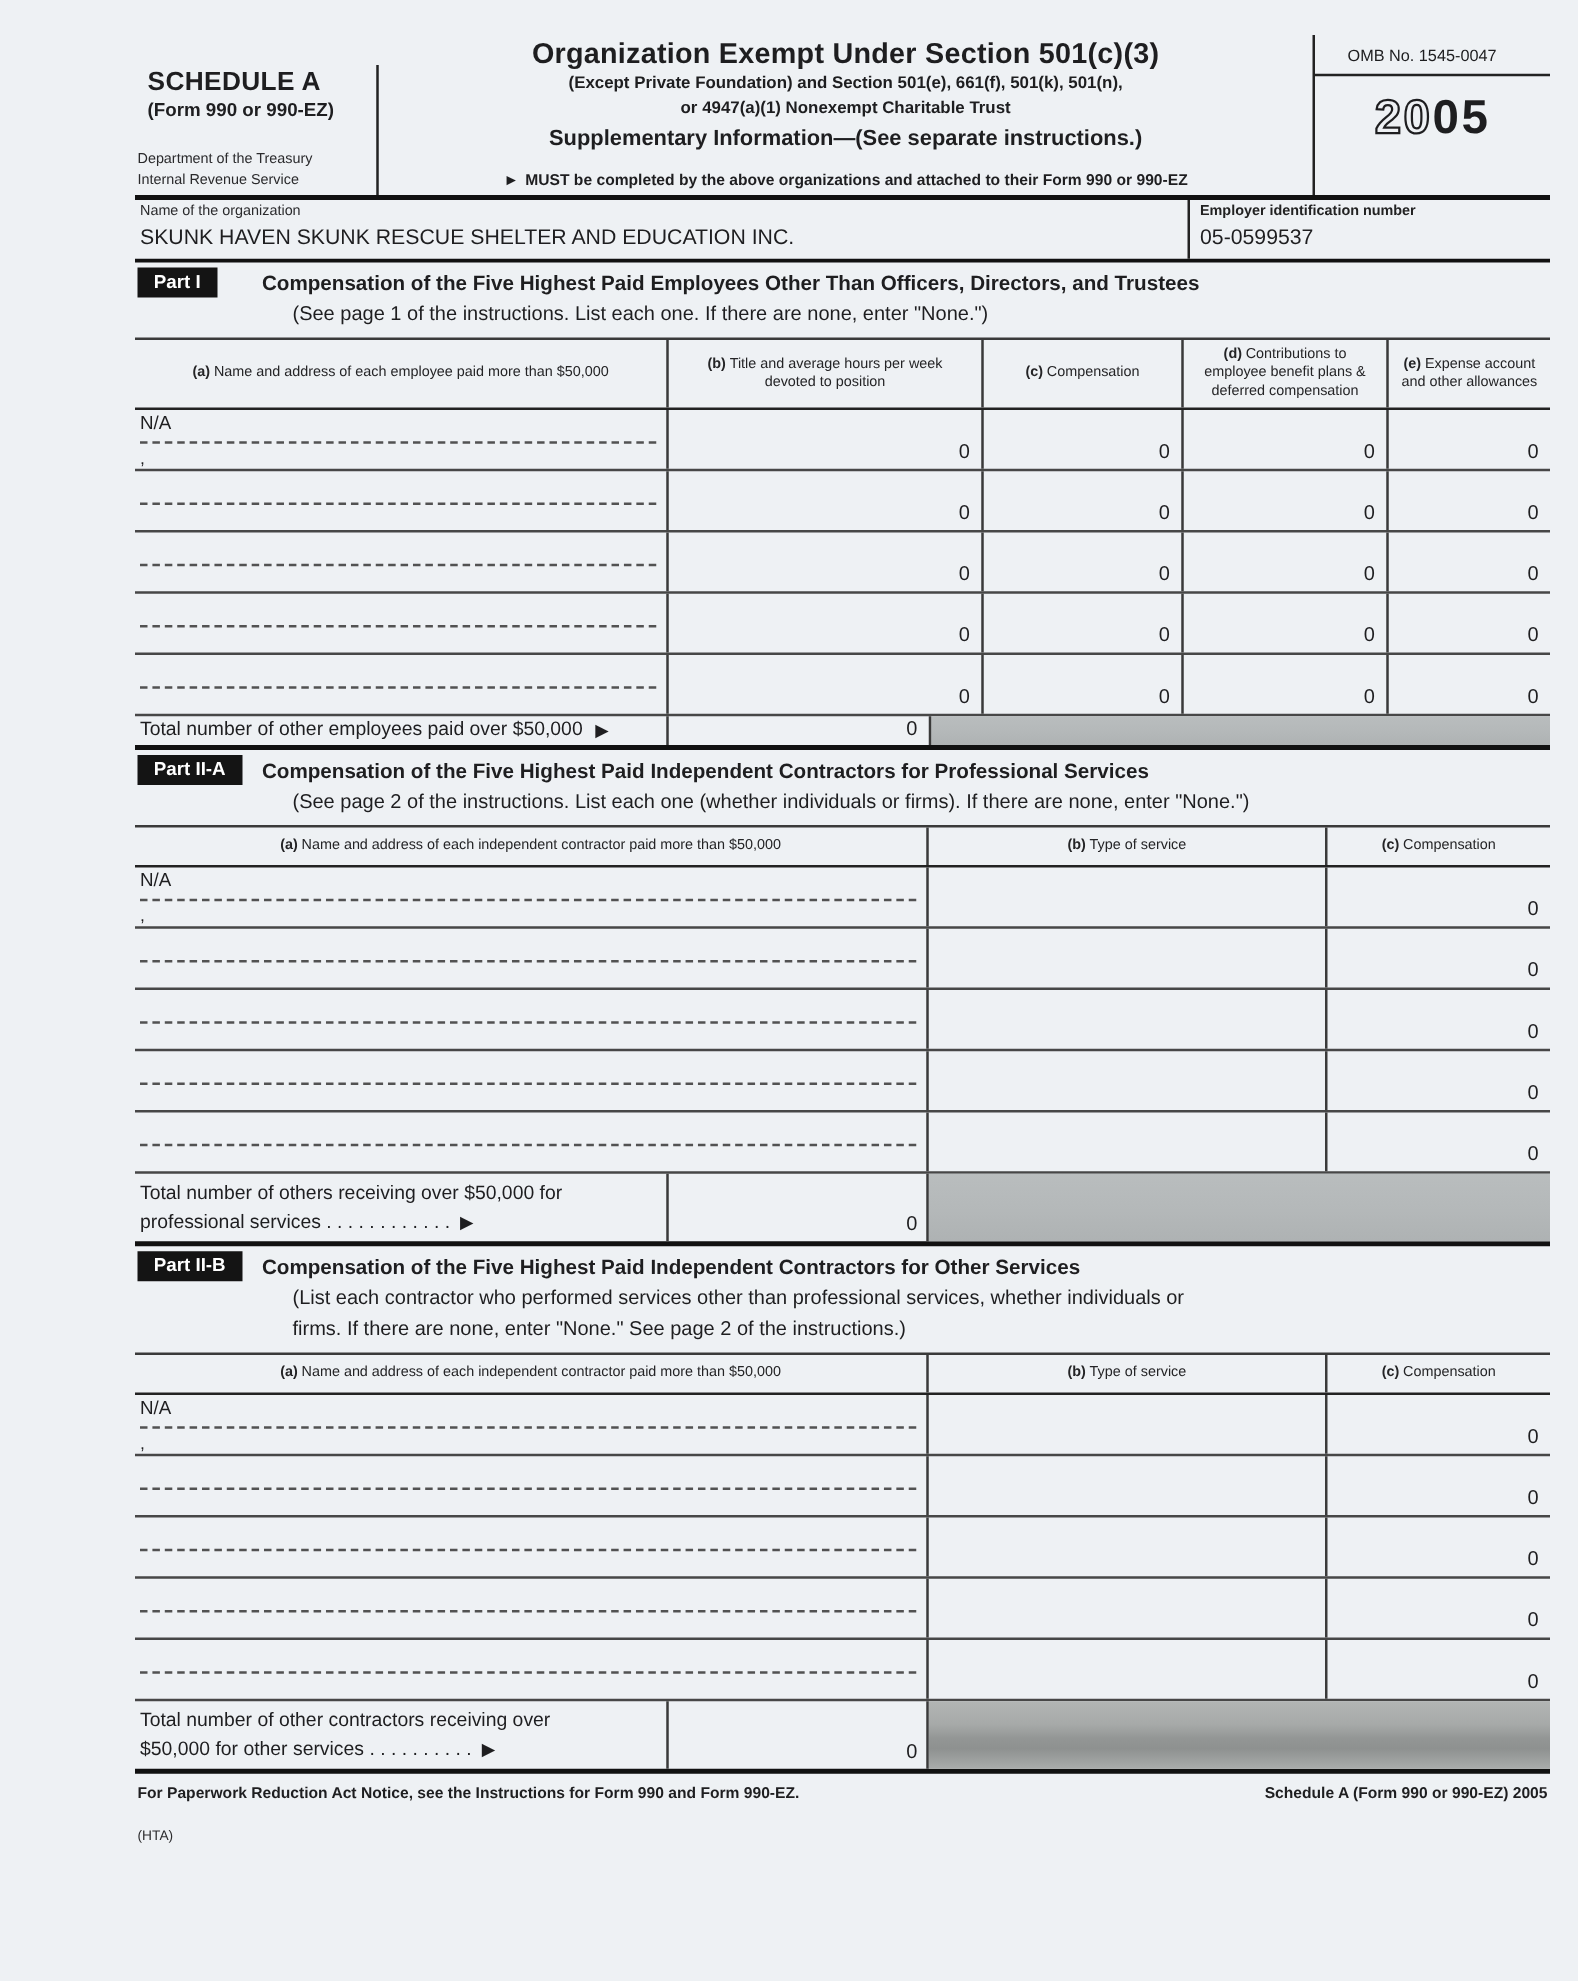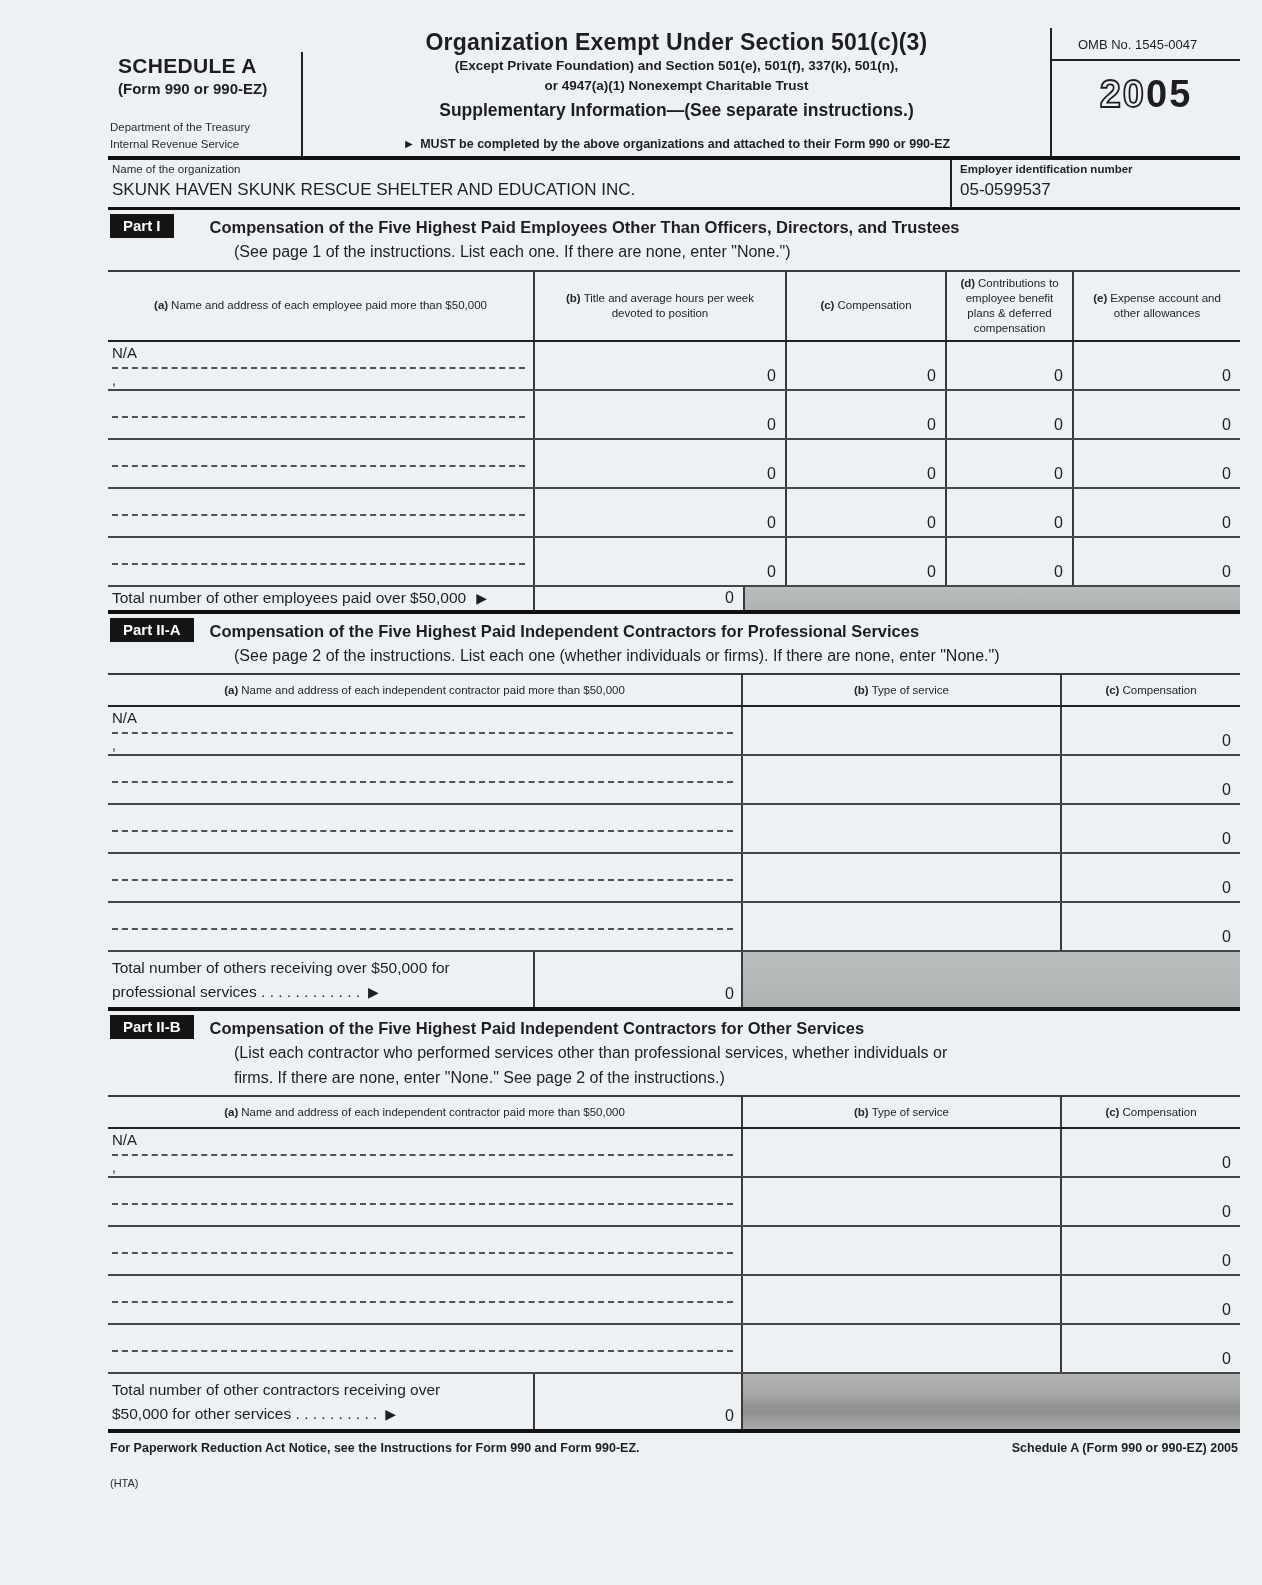--- a/index.html
+++ b/index.html
@@ -53,21 +53,21 @@
   .ml-p1{margin-left:36px;}
   .ml-p2{margin-left:16px;}
   .part-sub{font-size:16px;padding:1px 0 5px 126px;line-height:1.55;}
 
   
   .thead{display:flex;border-top:2px solid var(--line);border-bottom:2px solid #222;}
   .hc{display:flex;align-items:center;justify-content:center;text-align:center;
       font-size:11.5px;line-height:1.3;padding:4px 10px;color:#242426;}
   .hc b{margin-right:3px;}
   .bl{border-left:2px solid var(--line);}
-  .w-a1{width:425px;} .w-b1{width:252px;} .w-c1{width:160px;} .w-d1{width:127px;} .w-e1{flex:1;}
+  .w-a1{width:425px;} .w-b1{width:252px;} .w-c1{width:160px;} .w-d1{width:164px;} .w-e1{flex:1;}
   .w-a2{width:633px;} .w-b2{width:319px;} .w-c2{flex:1;}
   .h54{min-height:54px;} .h30{min-height:30px;}
 
   .trow{display:flex;height:49px;border-bottom:2px solid #474747;}
   .ca{display:flex;flex-direction:column;padding-left:4px;}
   .nm{height:25px;font-size:15px;padding-top:2px;}
   .dashline{border-bottom:2px dashed #525252;margin-right:8px;}
   .ad{flex:1;font-size:14px;padding-top:3px;}
   .num{display:flex;align-items:flex-end;justify-content:flex-end;
        font-size:16px;padding:0 9px 4px 0;}
@@ -97,21 +97,21 @@
     <div class="h-left">
       <div class="sched">SCHEDULE A</div>
       <div class="formref">(Form 990 or 990-EZ)</div>
       <div class="dept">
         <div>Department of the Treasury</div>
         <div>Internal Revenue Service</div>
       </div>
     </div>
     <div class="h-center">
       <div class="title">Organization Exempt Under Section 501(c)(3)</div>
-      <div class="sub">(Except Private Foundation) and Section 501(e), 501(f), 337(k), 501(n),</div>
+      <div class="sub">(Except Private Foundation) and Section 501(e), 661(f), 501(k), 501(n),</div>
       <div class="sub">or 4947(a)(1) Nonexempt Charitable Trust</div>
       <div class="supp">Supplementary Information—(See separate instructions.)</div>
       <div class="must">
         <span class="arrow">►</span><span>MUST be completed by the above organizations and attached to their Form 990 or 990-EZ</span>
       </div>
     </div>
     <div class="h-right">
       <div class="omb">OMB No. 1545-0047</div>
       <div class="year">
         <span class="outline">20</span><span>05</span>

